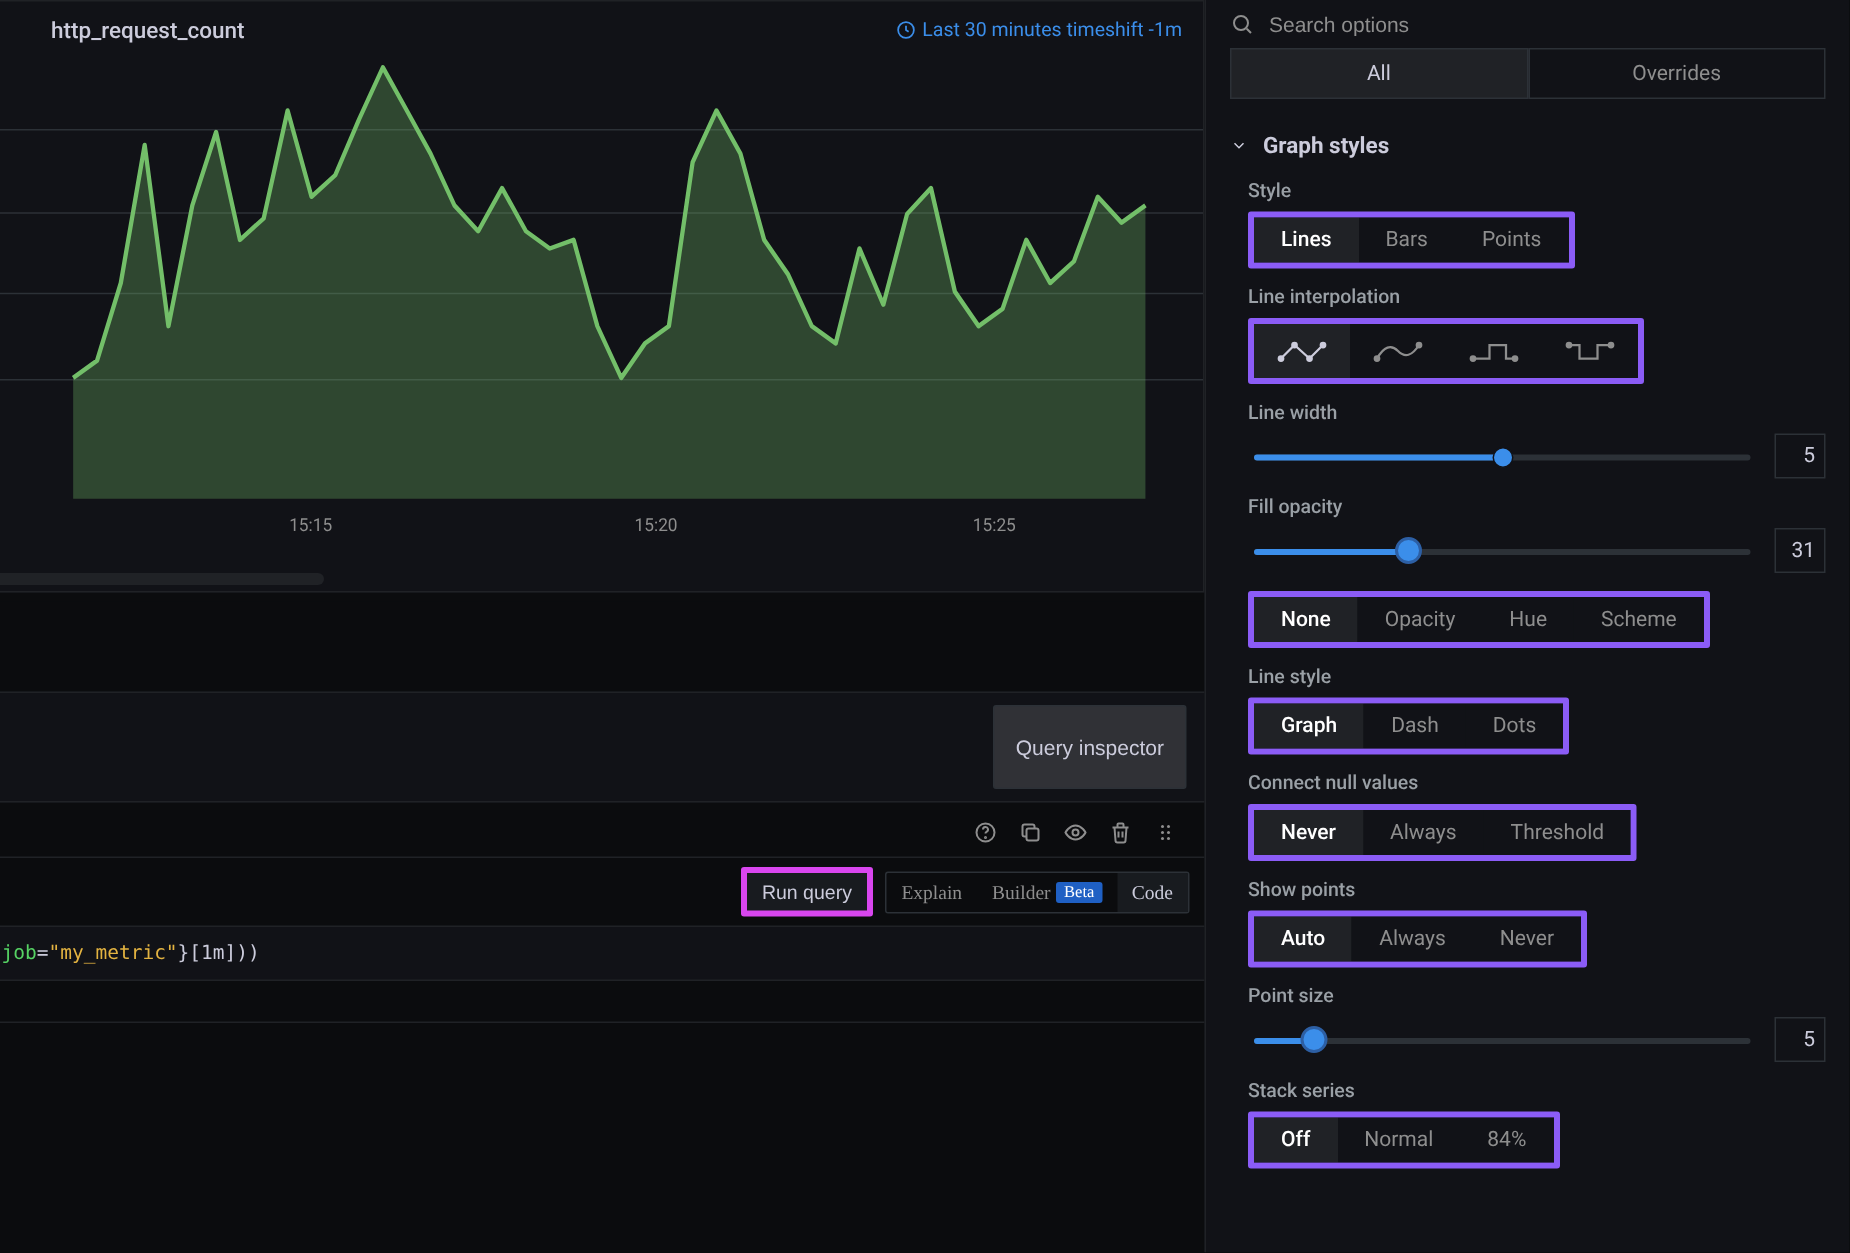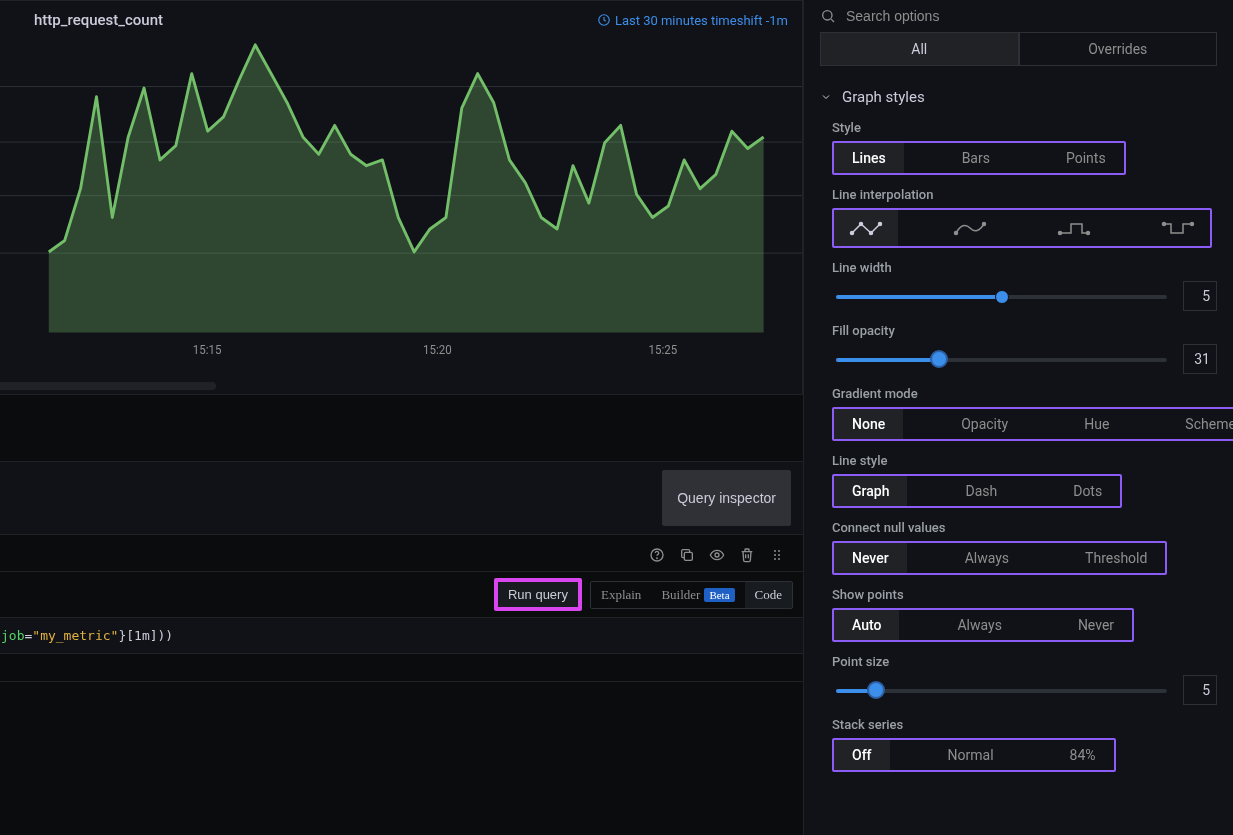--- a/index.html
+++ b/index.html
@@ -190,37 +190,36 @@
     border: 1px solid #2c3137;
     font-size: 14px;
     cursor: pointer;
   }
   .tab.active { background: #202226; color: #ccccdc; }
   .section-header {
     display: flex;
     align-items: center;
     gap: 10px;
     padding: 14px 16px 8px 16px;
-    font-weight: 400;
+    font-weight: 700;
     color: #ccccdc;
     font-size: 15px;
   }
   .field-group { padding: 6px 16px 6px 28px; }
   .field-label {
     font-size: 13px;
     color: #9aa0a6;
     font-weight: 500;
     margin-bottom: 6px;
   }
   .radio-group {
     display: inline-flex;
-    border: 2px solid #8b5cf6;
+    border: 4px solid #8b5cf6;
     border-radius: 2px;
     overflow: hidden;
-    gap: 40px;
   }
   .radio-btn {
     padding: 7px 18px;
     font-size: 14px;
     color: #8e8e8e;
     cursor: pointer;
     background: #111217;
   }
   .radio-btn.active {
     background: #202226;
@@ -466,21 +465,20 @@
       <div class="slider" id="slider-fo">
         <div class="slider-track"></div>
           <div class="slider-fill" style="width: 31%;"></div>
           <div class="slider-thumb big" style="left: calc(31% - 7px);"></div>
       </div>
       <div class="slider-value">31</div>
     </div>
   </div>
 
   <div class="field-group">
-    <div class="field-label">Gradient mode</div>
     <div class="radio-group" id="gradient-group">
         <div class="radio-btn active">None</div>
         <div class="radio-btn">Opacity</div>
         <div class="radio-btn">Hue</div>
         <div class="radio-btn">Scheme</div>
       </div>
   </div>
 
   <div class="field-group">
     <div class="field-label">Line style</div>

